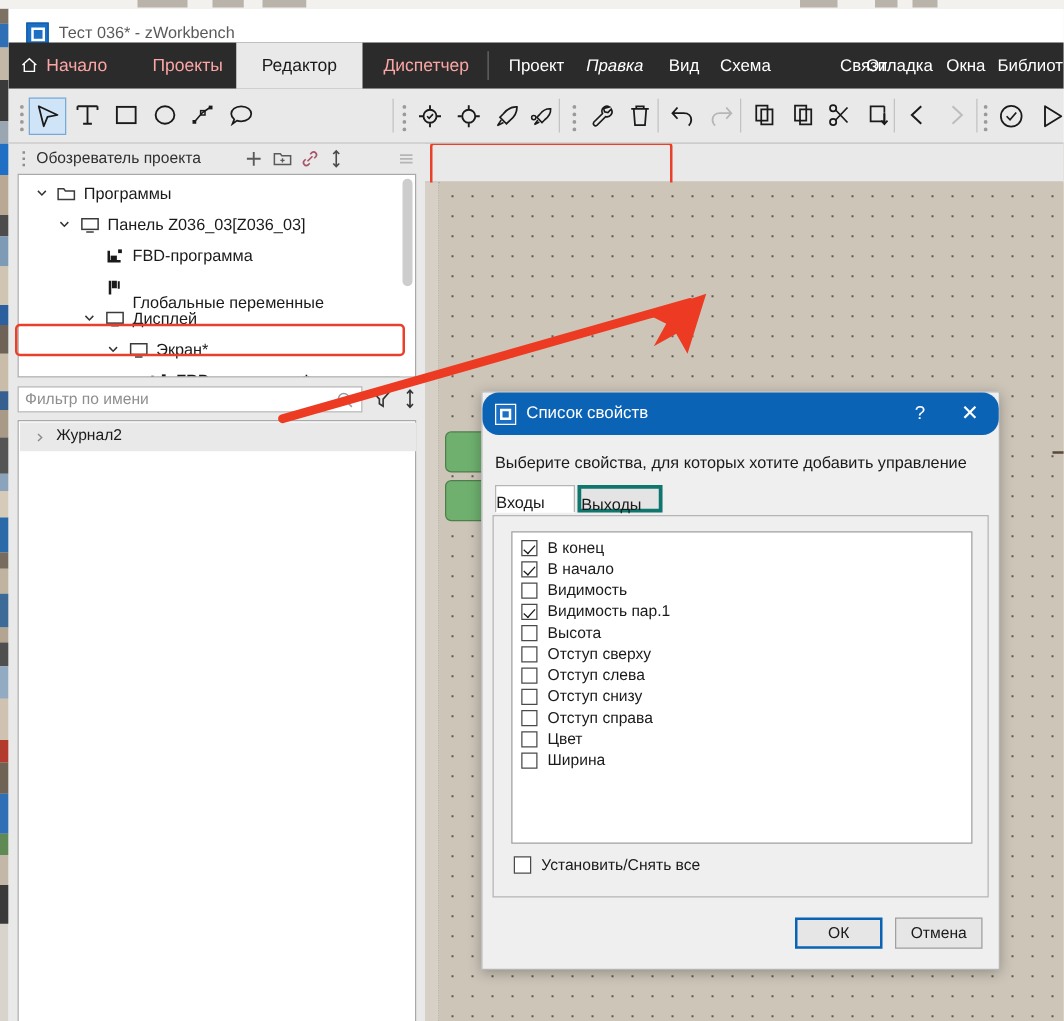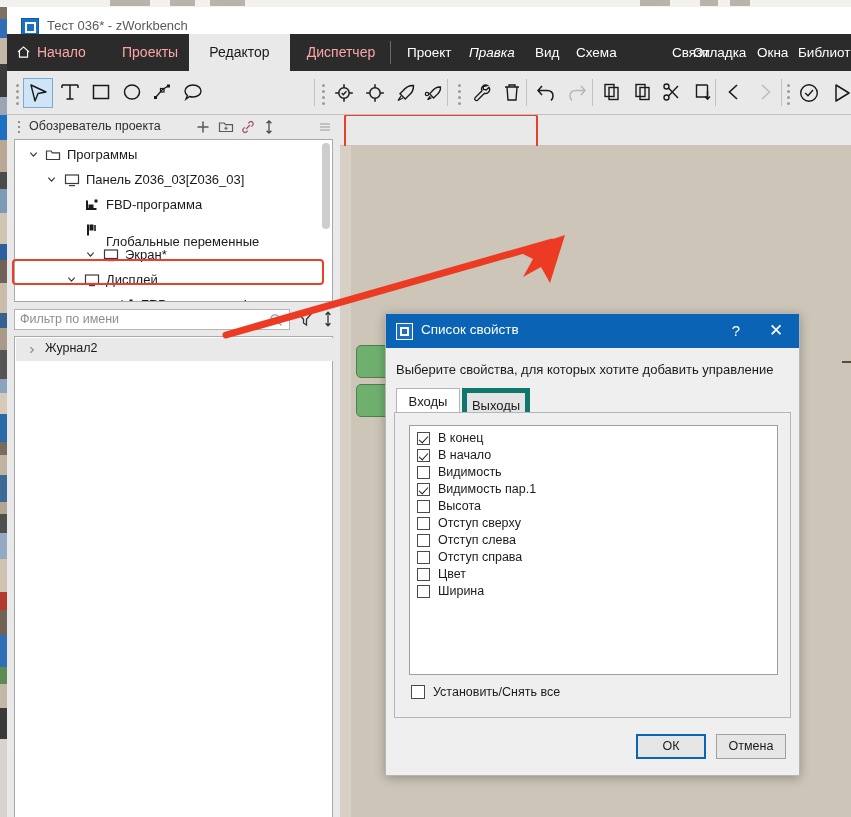--- a/index.html
+++ b/index.html
@@ -100,30 +100,30 @@
   .wire{position:absolute;background:#5a4a3a;}
   #pin-badge{position:absolute;left:572px;top:201px;width:17px;height:17px;background:#fde7cc;border:1px solid #8a7a66;
      font-size:11px;text-align:center;line-height:16px;box-sizing:border-box;color:#1a1a1a;}
 
   
   #arrow-svg{position:absolute;left:220px;top:215px;width:420px;height:125px;pointer-events:none;}
 
   
   #dialog{left:385px;top:313px;width:415px;height:463px;background:#efefef;border:1px solid #b5b5b5;box-sizing:border-box;
      box-shadow:0 2px 10px rgba(0,0,0,.28);}
-  #dlg-title{position:absolute;left:0;top:0;width:413px;height:34px;background:#0a63b5;}
+  #dlg-title{position:absolute;left:0;top:0;width:413px;height:34px;background:#0a63b5;border-radius:13px;}
   #dlg-ico{position:absolute;left:10px;top:9px;width:17px;height:17px;background:#1b6fc4;border:1px solid #ffffff;box-sizing:border-box;}
   #dlg-ico:before{content:"";position:absolute;left:3px;top:3px;width:9px;height:9px;border:2px solid #ffffff;box-sizing:border-box;}
   #dlg-title-text{position:absolute;left:35px;top:8px;font-size:13.5px;color:#ffffff;}
   #dlg-help{position:absolute;left:338px;top:7px;width:24px;height:20px;color:#ffffff;font-size:15px;text-align:center;line-height:20px;}
   #dlg-close{position:absolute;left:378px;top:6px;width:24px;height:22px;color:#ffffff;font-size:17px;text-align:center;line-height:22px;}
   #dlg-instr{position:absolute;left:10px;top:48px;font-size:13px;color:#1a1a1a;white-space:nowrap;}
-  .dtab{position:absolute;top:74px;height:36px;line-height:25px;font-size:13px;text-align:center;box-sizing:border-box;}
+  .dtab{position:absolute;top:74px;height:22px;line-height:25px;font-size:13px;box-sizing:border-box;}
   .dtab.on{background:#ffffff;border:1px solid #b5b5b5;border-bottom:1px solid #ffffff;}
-  .dtab.off{background:#e4e4e4;border:5px solid #0f766e;}
+  .dtab.off{background:#e4e4e4;border:3px solid #0f766e;}
   #dtab-panel{position:absolute;left:8px;top:98px;width:397px;height:306px;background:#efefef;border:1px solid #b5b5b5;box-sizing:border-box;}
   #prop-list{position:absolute;left:14px;top:12px;width:369px;height:250px;background:#ffffff;border:1px solid #9e9e9e;box-sizing:border-box;overflow:hidden;}
   .prow{position:relative;height:17px;line-height:17px;font-size:12.5px;padding-left:28px;white-space:nowrap;}
   .cbx{position:absolute;left:7px;top:2px;width:13px;height:13px;background:#ffffff;border:1px solid #4a4a4a;box-sizing:border-box;}
   .cbx.on:after{content:"";position:absolute;left:3px;top:1px;width:4px;height:8px;border:solid #1a1a1a;border-width:0 1.6px 1.6px 0;transform:rotate(42deg);}
   #allrow{position:absolute;left:14px;top:272px;font-size:12.5px;padding-left:24px;line-height:15px;height:15px;}
   #allrow .cbx{left:2px;top:0px;width:14px;height:14px;}
   #btn-ok{position:absolute;left:250px;top:420px;width:70px;height:25px;background:#e6e6e6;border:2px solid #0a63b5;
      box-sizing:border-box;font-size:12.5px;text-align:center;line-height:21px;}
   #btn-cancel{position:absolute;left:330px;top:420px;width:70px;height:25px;background:#e6e6e6;border:1px solid #a0a0a0;
@@ -442,39 +442,39 @@
     <div class="trow">
       <svg class="ticon" style="left:69px;" viewBox="0 0 16 16">
           <path d="M4 2.5 V13.5" stroke="#1a1a1a" stroke-width="2"></path>
           <path d="M5.5 2.5 L9.5 2.5 L9.5 8.5 L5.5 8.5" fill="#1a1a1a"></path>
           <path d="M11 3 L11 9" stroke="#1a1a1a" stroke-width="1.6"></path>
         </svg>
       <span class="tlabel" style="left:91px;margin-top:12px;">Глобальные переменные</span>
     </div>
 
     <div class="trow">
+      <svg class="chev" style="left:52px;" viewBox="0 0 10 10">
+          <path d="M1.5 3 L5 6.7 L8.5 3" fill="none" stroke="#333" stroke-width="1.3"></path>
+        </svg>
+      <svg class="ticon" style="left:69px;" viewBox="0 0 16 16">
+          <rect x="1.5" y="3" width="13" height="8.5" fill="none" stroke="#3b3b3b" stroke-width="1.2"></rect>
+          <path d="M5 13.6 H11" stroke="#3b3b3b" stroke-width="1.2"></path>
+        </svg>
+      <span class="tlabel" style="left:91px;">Дисплей</span>
+    </div>
+
+    <div class="trow">
       <svg class="chev" style="left:71px;" viewBox="0 0 10 10">
           <path d="M1.5 3 L5 6.7 L8.5 3" fill="none" stroke="#333" stroke-width="1.3"></path>
         </svg>
       <svg class="ticon" style="left:88px;" viewBox="0 0 16 16">
           <rect x="1.5" y="3" width="13" height="8.5" fill="none" stroke="#3b3b3b" stroke-width="1.2"></rect>
           <path d="M5 13.6 H11" stroke="#3b3b3b" stroke-width="1.2"></path>
         </svg>
       <span class="tlabel" style="left:110px;">Экран*</span>
-    </div>
-
-    <div class="trow">
-      <svg class="chev" style="left:52px;" viewBox="0 0 10 10">
-          <path d="M1.5 3 L5 6.7 L8.5 3" fill="none" stroke="#333" stroke-width="1.3"></path>
-        </svg>
-      <svg class="ticon" style="left:69px;" viewBox="0 0 16 16">
-          <rect x="1.5" y="3" width="13" height="8.5" fill="none" stroke="#3b3b3b" stroke-width="1.2"></rect>
-          <path d="M5 13.6 H11" stroke="#3b3b3b" stroke-width="1.2"></path>
-        </svg>
-      <span class="tlabel" style="left:91px;">Дисплей</span>
     </div>
 
     <div class="trow">
       <svg class="ticon" style="left:104px;" viewBox="0 0 16 16">
           <path d="M3 3.5 V12 H12.5" fill="none" stroke="#1a1a1a" stroke-width="2"></path>
           <rect x="4.5" y="7.5" width="5" height="4.5" fill="#1a1a1a"></rect>
           <rect x="10.5" y="2.5" width="3" height="3" fill="#1a1a1a"></rect>
         </svg>
       <span class="tlabel" style="left:126px;font-weight:bold;">FBD-программа*</span>
     </div>
@@ -575,20 +575,21 @@
   <div id="dtab-panel">
     <div id="prop-list">
       <div style="height:4px;"></div>
       <div class="prow"><span class="cbx on"></span><span>В конец</span></div>
       <div class="prow"><span class="cbx on"></span><span>В начало</span></div>
       <div class="prow"><span class="cbx"></span><span>Видимость</span></div>
       <div class="prow"><span class="cbx on"></span><span>Видимость пар.1</span></div>
       <div class="prow"><span class="cbx"></span><span>Высота</span></div>
       <div class="prow"><span class="cbx"></span><span>Отступ сверху</span></div>
       <div class="prow"><span class="cbx"></span><span>Отступ слева</span></div>
+      <div class="prow"><span class="cbx"></span><span>Отступ снизу</span></div>
       <div class="prow"><span class="cbx"></span><span>Отступ справа</span></div>
       <div class="prow"><span class="cbx"></span><span>Цвет</span></div>
       <div class="prow"><span class="cbx"></span><span>Ширина</span></div>
     </div>
     <div id="allrow">
       <span class="cbx"></span>
       <span>Установить/Снять все</span>
     </div>
   </div>
 

